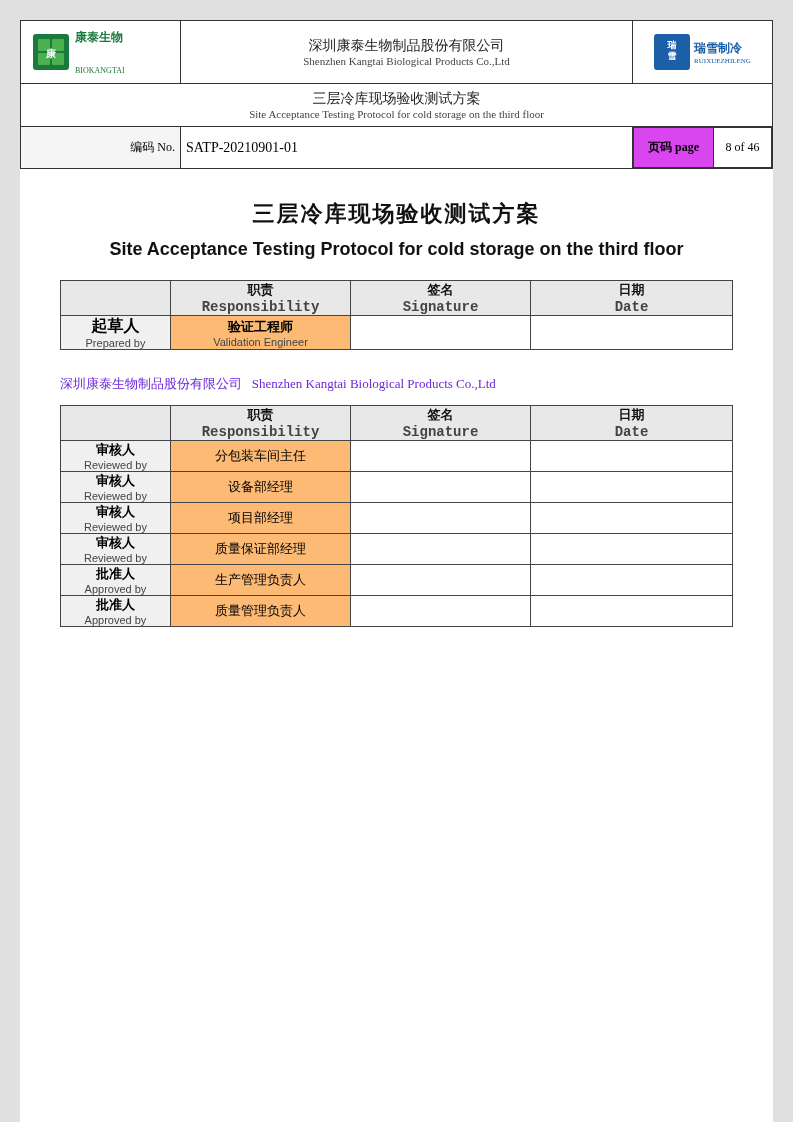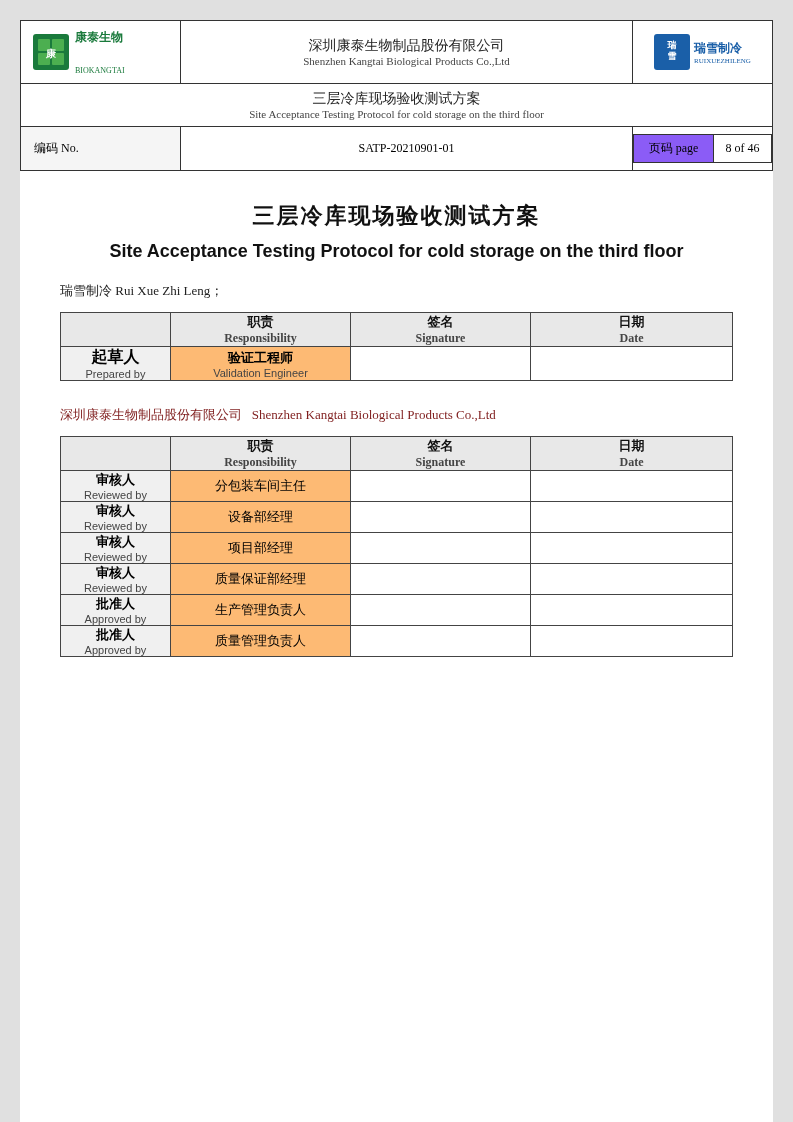--- a/index.html
+++ b/index.html
@@ -207,23 +207,23 @@
 
     .cell-cn {
       display: block;
       font-size: 13px;
       font-weight: bold;
       color: #111;
     }
 
     .cell-en {
       display: block;
-      font-size: 12px;
+      font-size: 14px;
       color: #444;
-      font-family: Liberation Serif, serif;
+      font-family: Liberation Mono, monospace;
     }
 
     .role-cell {
       text-align: center;
       padding: 8px 5px;
       background: #f0f0f0;
       font-size: 12px;
     }
 
     .resp-cell {
@@ -233,21 +233,21 @@
       background: #fdba74;
     }
 
     .empty-cell {
       padding: 8px;
       min-height: 36px;
     }
 
     .section-company {
       font-size: 13px;
-      color: #7f1d1d;
+      color: #6d28d9;
       margin-bottom: 12px;
       margin-top: 5px;
     }
 
     .border-outer {
       border: 1.5px solid #333;
     }
   </style>
 </head>
 <body>
@@ -294,45 +294,41 @@
         </div>
       </td>
     </tr>
     <tr>
       <td colspan="3" style="text-align:center; padding: 6px; border-top: 1px solid #333;">
         <div class="header-center-title">三层冷库现场验收测试方案</div>
         <div class="header-center-subtitle">Site Acceptance Testing Protocol for cold storage on the third floor</div>
       </td>
     </tr>
     <tr>
-      <td style="text-align:left; padding: 13px; font-size:12px; background:#f5f5f5; width:120px;">编码 No.</td>
-      <td style="text-align:center; padding: 5px; font-size:12px;">SATP-20210901-01</td>
+      <td style="text-align:right; padding: 5px; font-size:12px; background:#f5f5f5; width:120px;">编码 No.</td>
+      <td style="text-align:left; padding: 5px; font-size:14px;">SATP-20210901-01</td>
       <td style="padding:0; border-left: 1px solid #333;">
         <table style="width:100%; border-collapse:collapse;">
           <tbody>
                 <tr>
-            <td style="text-align:center; padding: 5px; font-size:12px; background:#8b5cf6; border-right:1px solid #333; width:80px;">页码 page</td>
+            <td style="text-align:center; padding: 11px; font-size:12px; background:#d946ef; border-right:1px solid #333; width:80px;font-weight:bold;">页码 page</td>
             <td style="text-align:center; padding: 5px; font-size:12px;">8 of 46</td>
           </tr>
         </tbody>
             </table>
       </td>
     </tr>
   </tbody>
     </table>
 
   <div class="content">
 
     <div class="main-title-cn">三层冷库现场验收测试方案</div>
     <div class="main-title-en">Site Acceptance Testing Protocol for cold storage on the third floor</div>
 
-    <div class="company-line">
-      <span>瑞雪制冷</span>
-      <span>Rui Xue Zhi Leng；</span>
-    </div>
 
     <table class="sign-table border-outer">
       <tbody>
           <tr>
         <td class="table-header-cell col-role" style="background:#e8e8e8;"></td>
         <td class="table-header-cell col-resp">
           <span class="cell-cn">职责</span>
           <span class="cell-en">Responsibility</span>
         </td>
         <td class="table-header-cell col-sign">

